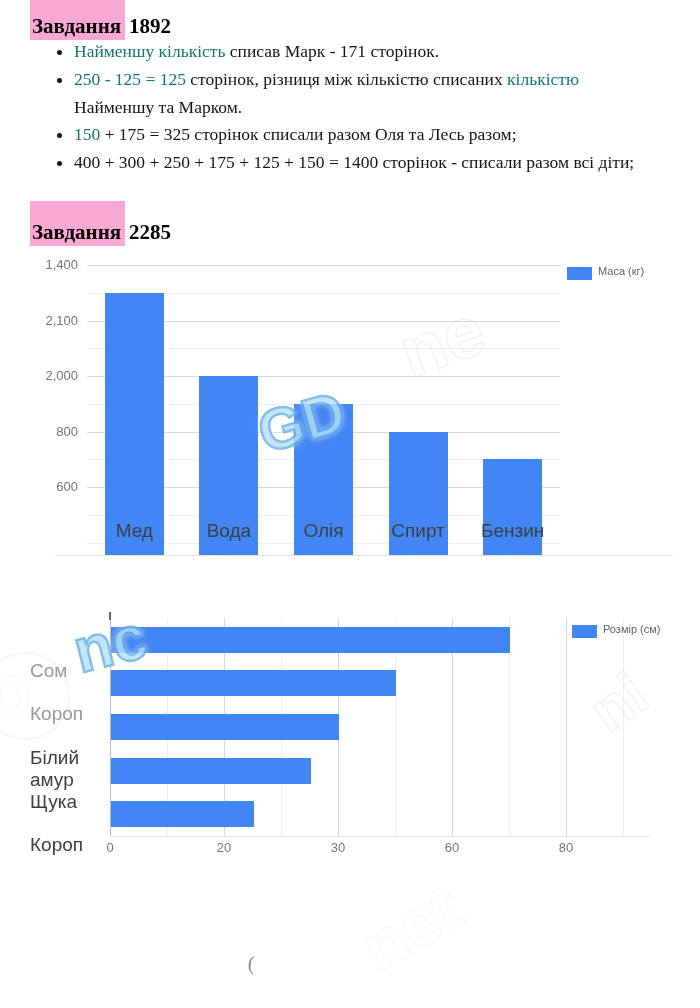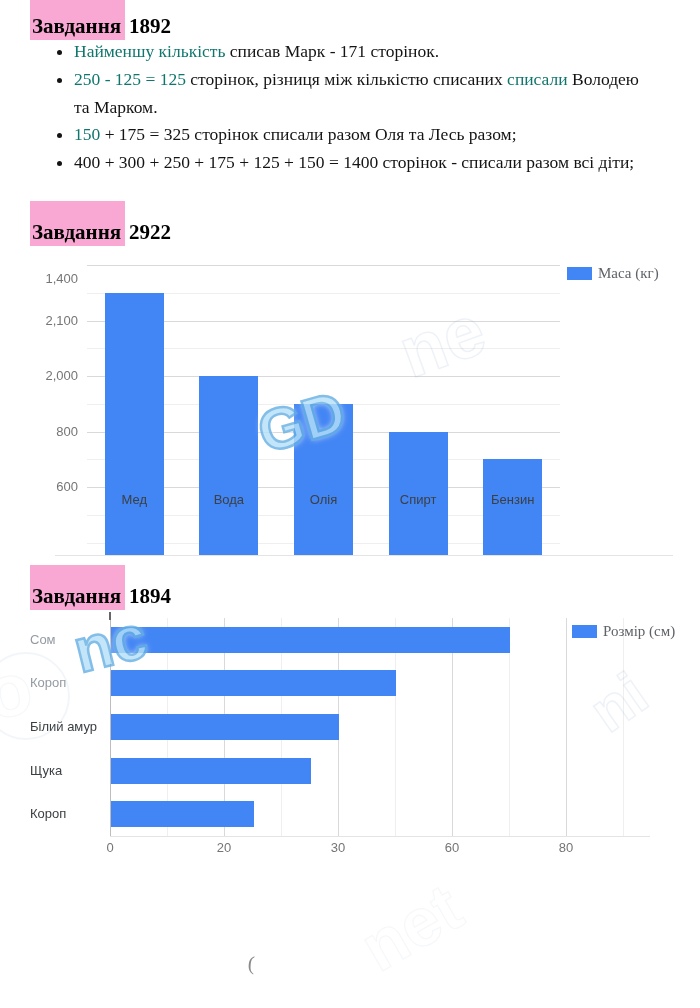--- a/index.html
+++ b/index.html
@@ -20,61 +20,61 @@
   .gl-h.minor{background:#efefef;}
   .gl-v{position:absolute;width:1px;background:#d9d9d9;}
   .gl-v.minor{background:#efefef;}
   .baseline{position:absolute;height:1px;background:#e4e4e4;}
   .axisline{position:absolute;width:1px;background:#bdbdbd;}
   .axistick{position:absolute;width:2px;background:#666;}
   .bar{position:absolute;background:#4285f4;}
   .tick-label{position:absolute;font-family:"Liberation Sans", sans-serif;font-size:13px;color:#757575;}
   .tick-label.right{text-align:right;}
   .tick-label.center{text-align:center;}
-  .cat-label{position:absolute;font-family:"Liberation Sans", sans-serif;font-size:13px;color:#3c4043;}
+  .cat-label{position:absolute;font-family:"Liberation Sans", sans-serif;font-size:19px;color:#3c4043;margin-top:28px;}
   .cat-label.center{text-align:center;}
   .cat-label.right{}
   .cat-label.dim{color:#949aa3;}
   .legend-swatch{position:absolute;width:25px;height:13px;background:#4285f4;}
-  .legend-label{position:absolute;font-family:Liberation Serif, serif;font-size:15px;color:#5f6368;white-space:nowrap;}
+  .legend-label{position:absolute;font-family:Liberation Sans, sans-serif;font-size:11px;color:#5f6368;white-space:nowrap;}
   
   .wm{position:absolute;font-family:"Liberation Sans", sans-serif;font-weight:bold;white-space:nowrap;pointer-events:none;}
   .wm-bubble{color:#b5e0f8;-webkit-text-stroke:2.5px #69b0e4;text-shadow:0 0 6px rgba(255,255,255,.9);opacity:.82;}
   .wm-ghost{color:rgba(255,255,255,0);-webkit-text-stroke:1.5px rgba(150,175,205,.16);}
   .wm-faint{color:rgba(255,255,255,0);-webkit-text-stroke:1.2px rgba(175,190,210,.12);}
   .wm-mark{color:#8a8a8a;font-family:"Liberation Serif", serif;font-weight:normal;}
   .wm-blob{position:absolute;border-radius:50%;border:2px solid rgba(190,205,220,.18);pointer-events:none;}
 </style>
 </head>
 <body>
 
 <div class="page">
 
   <div class="task-header" style="top:14px;">
     <span class="hl">Завдання</span><span class="num">1892</span>
   </div>
   <ul class="answers" id="answers-1892">
       <li><span class="faded">Найменшу кількість </span><span>списав Марк - 171 сторінок.</span></li>
-      <li><span class="faded">250 - 125 = 125 </span><span>сторінок, різниця між кількістю списаних </span><span class="faded">списали </span><span>Володею та Марком.</span></li>
+      <li><span class="faded">250 - 125 = 125 </span><span>сторінок, різниця між кількістю списаних </span><span class="faded">кількістю </span><span>Найменшу та Марком.</span></li>
       <li><span class="faded">150 </span><span>+ 175 = 325 сторінок списали разом Оля та Лесь разом;</span></li>
       <li><span>400 + 300 + 250 + 175 + 125 + 150 = 1400 сторінок - списали разом всі діти;</span></li>
     </ul>
 
   <div class="task-header" style="top:220px;">
-    <span class="hl">Завдання</span><span class="num">2922</span>
+    <span class="hl">Завдання</span><span class="num">2285</span>
   </div>
   <div class="chart" id="chart-1893" style="left:30px;top:250px;width:660px;height:322px;">
       <div class="gl-h minor" style="left: 57px; top: 42.7512px; width: 473px;"></div>
       <div class="gl-h minor" style="left: 57px; top: 98.2536px; width: 473px;"></div>
       <div class="gl-h minor" style="left: 57px; top: 153.756px; width: 473px;"></div>
       <div class="gl-h minor" style="left: 57px; top: 209.258px; width: 473px;"></div>
       <div class="gl-h minor" style="left: 57px; top: 264.761px; width: 473px;"></div>
       <div class="gl-h minor" style="left: 57px; top: 292.512px; width: 473px;"></div>
       <div class="gl-h" style="left: 57px; top: 15px; width: 473px;"></div>
-      <div class="tick-label right" style="left: 2px; top: 21px; width: 46px;">1,400</div>
+      <div class="tick-label right" style="left: 2px; top: 7px; width: 46px;">1,400</div>
       <div class="gl-h" style="left: 57px; top: 70.5024px; width: 473px;"></div>
       <div class="tick-label right" style="left: 2px; top: 62.5024px; width: 46px;">2,100</div>
       <div class="gl-h" style="left: 57px; top: 126.005px; width: 473px;"></div>
       <div class="tick-label right" style="left: 2px; top: 118.005px; width: 46px;">2,000</div>
       <div class="gl-h" style="left: 57px; top: 181.507px; width: 473px;"></div>
       <div class="tick-label right" style="left: 2px; top: 173.507px; width: 46px;">800</div>
       <div class="gl-h" style="left: 57px; top: 237.01px; width: 473px;"></div>
       <div class="tick-label right" style="left: 2px; top: 229.01px; width: 46px;">600</div>
       <div class="baseline" style="left: 25px; top: 305px; width: 618px;"></div>
       <div class="bar" style="left: 74.8px; top: 42.7512px; width: 59px; height: 262.249px;"></div>
@@ -84,23 +84,20 @@
       <div class="bar" style="left: 264px; top: 153.756px; width: 59px; height: 151.244px;"></div>
       <div class="cat-label center" style="left: 246.2px; top: 242px; width: 94.6px;">Олія</div>
       <div class="bar" style="left: 358.6px; top: 181.507px; width: 59px; height: 123.493px;"></div>
       <div class="cat-label center" style="left: 340.8px; top: 242px; width: 94.6px;">Спирт</div>
       <div class="bar" style="left: 453.2px; top: 209.258px; width: 59px; height: 95.7416px;"></div>
       <div class="cat-label center" style="left: 435.4px; top: 242px; width: 94.6px;">Бензин</div>
       <div class="legend-swatch" style="left: 537px; top: 17px;"></div>
       <div class="legend-label" style="left: 568px; top: 15px;">Маса (кг)</div>
     </div>
 
-  <div class="task-header" style="top:584px;">
-    <span class="hl">Завдання</span><span class="num">1894</span>
-  </div>
   <div class="chart" id="chart-1894" style="left:30px;top:612px;width:660px;height:250px;">
       <div class="gl-v minor" style="left: 137px; top: 6px; height: 218px;"></div>
       <div class="gl-v minor" style="left: 251px; top: 6px; height: 218px;"></div>
       <div class="gl-v minor" style="left: 365px; top: 6px; height: 218px;"></div>
       <div class="gl-v minor" style="left: 479px; top: 6px; height: 218px;"></div>
       <div class="gl-v minor" style="left: 593px; top: 6px; height: 218px;"></div>
       <div class="tick-label center" style="left: 60px; top: 228px; width: 40px;">0</div>
       <div class="gl-v" style="left: 194px; top: 6px; height: 218px;"></div>
       <div class="tick-label center" style="left: 174px; top: 228px; width: 40px;">20</div>
       <div class="gl-v" style="left: 308px; top: 6px; height: 218px;"></div>

